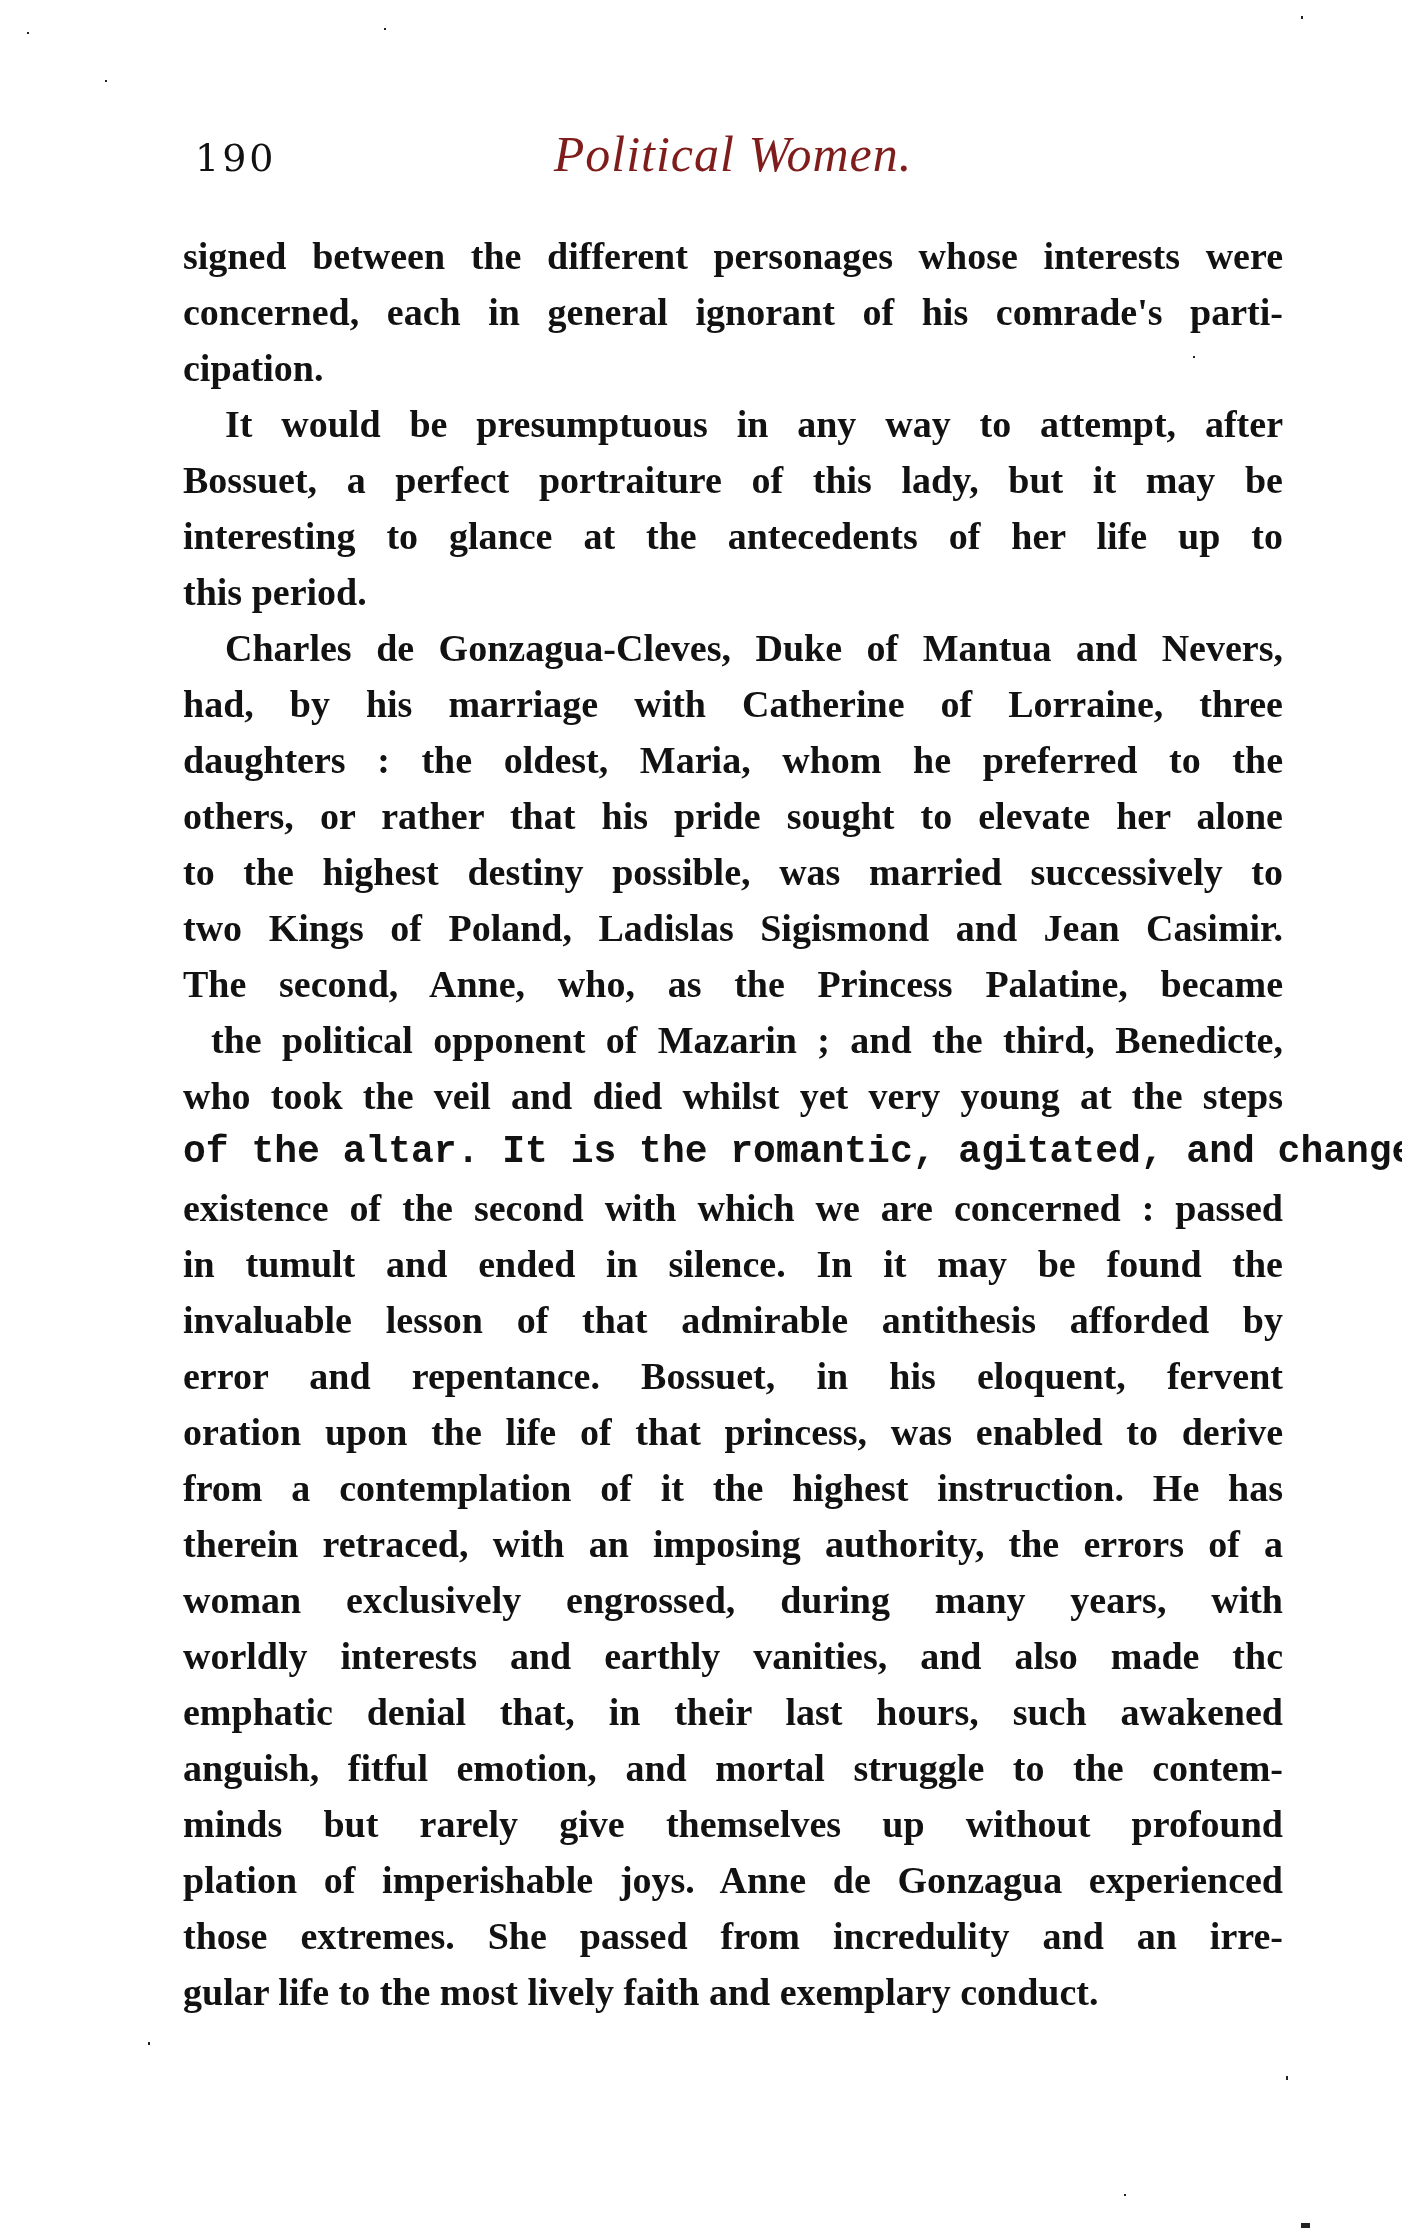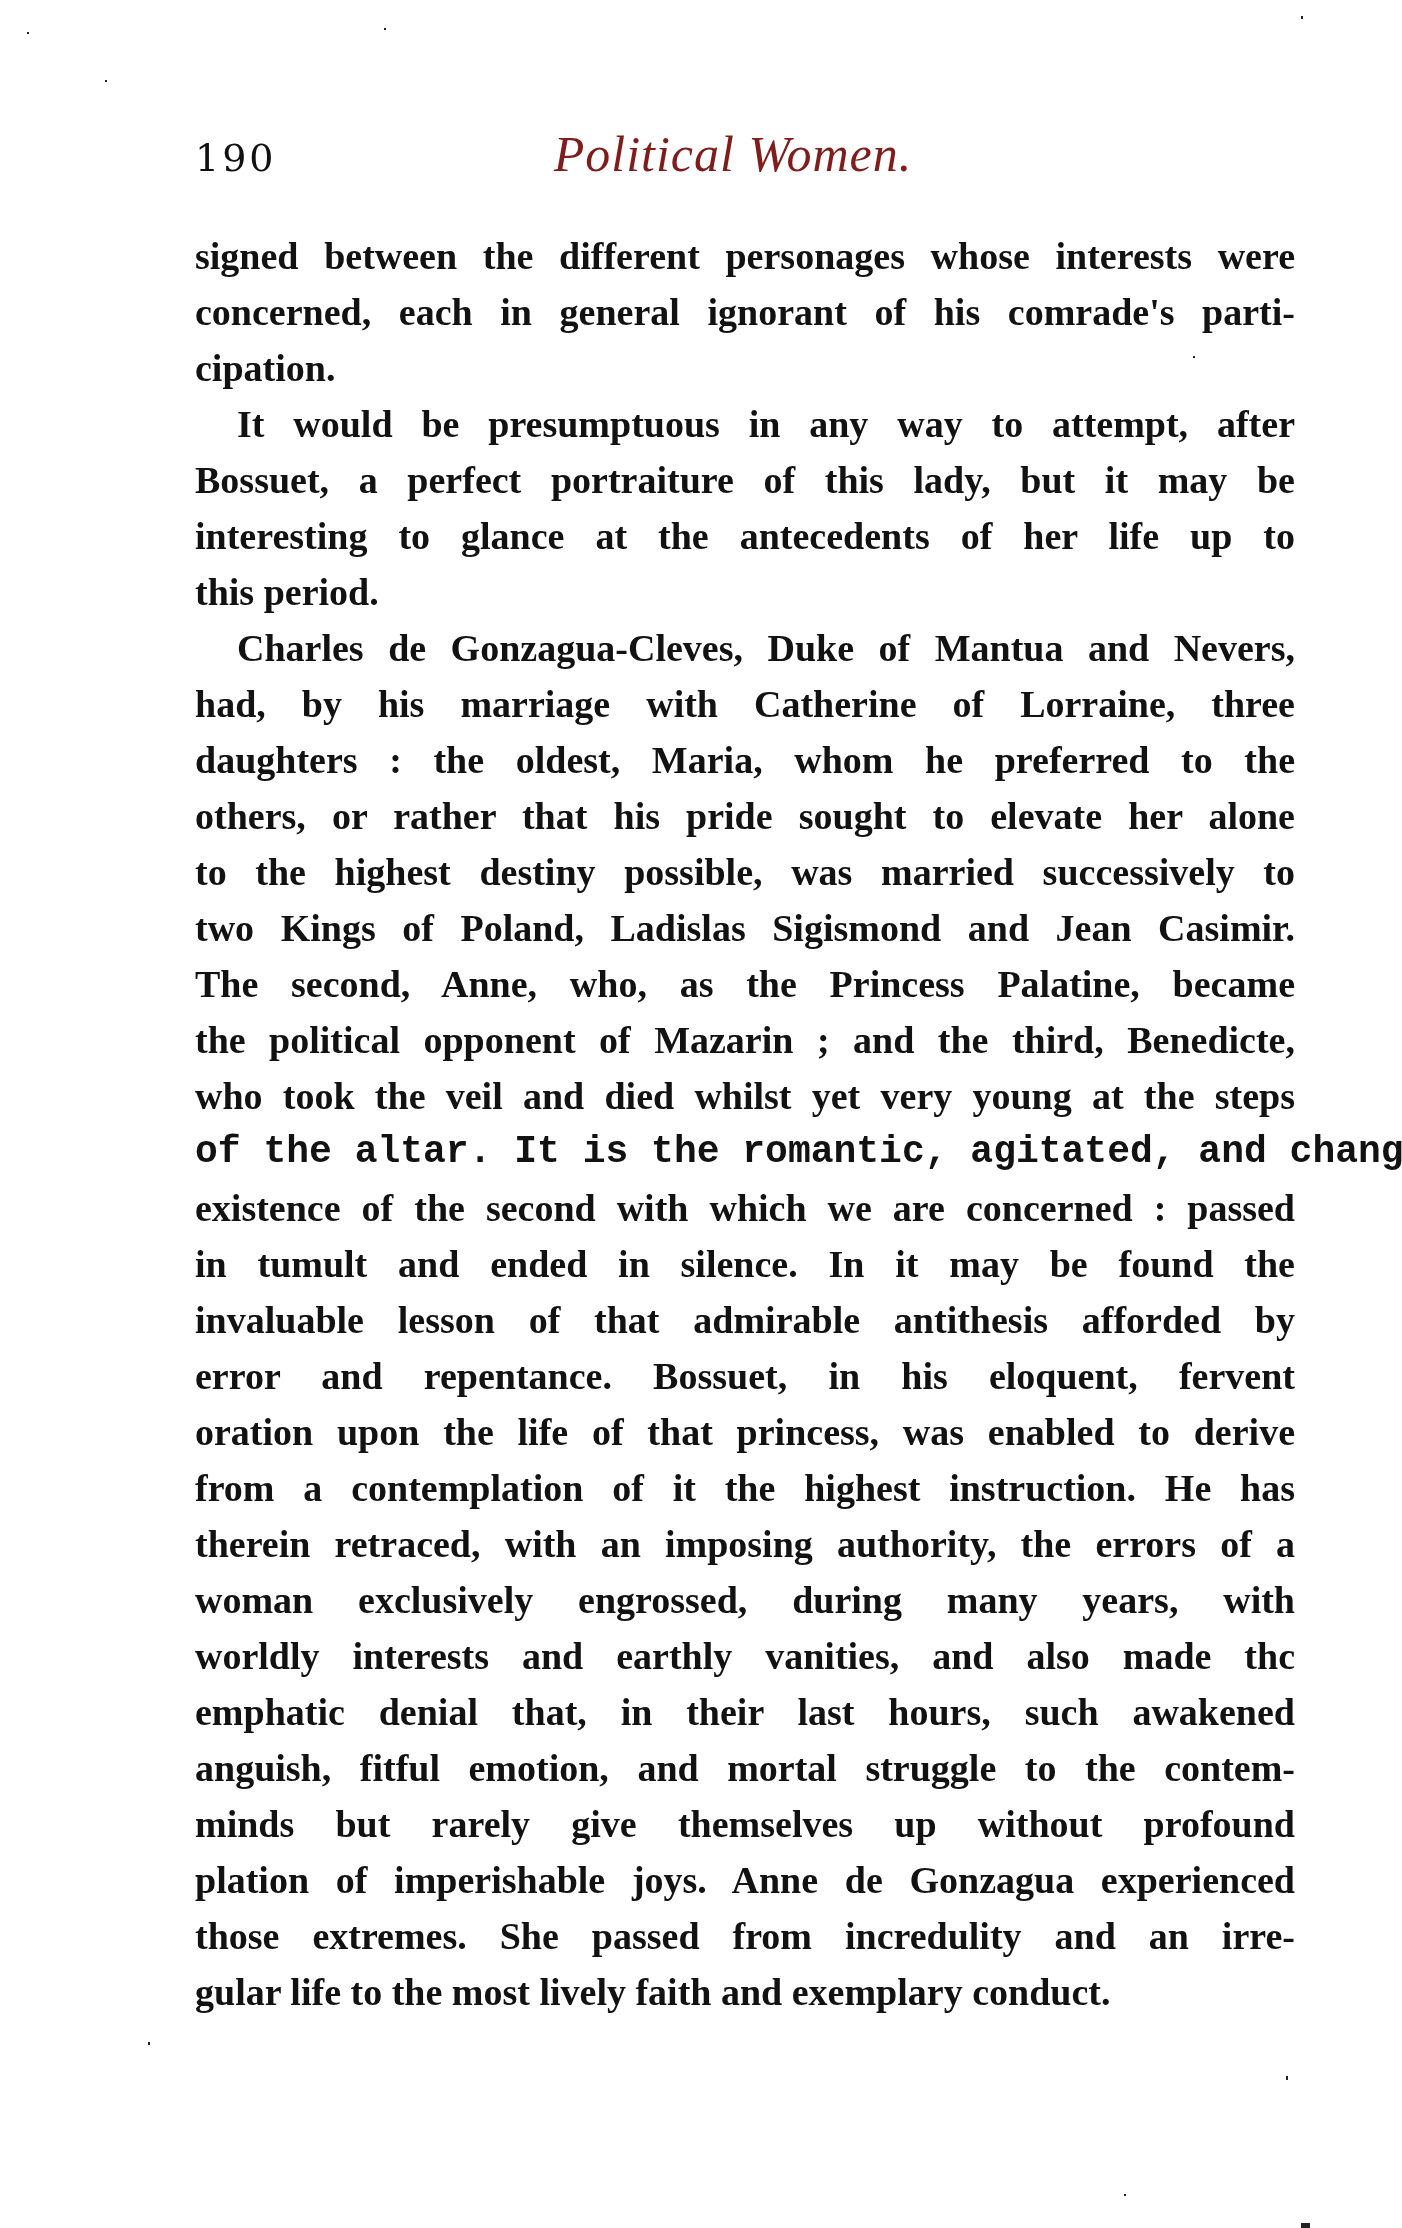--- a/index.html
+++ b/index.html
@@ -46,21 +46,21 @@
     text-align: center;
     font-family: "Liberation Serif", serif;
     font-style: italic;
     font-size: 50px;
     line-height: 60px;
     color: #7f1d1d;
     letter-spacing: 1px;
   }
   .body-text {
     position: absolute;
-    left: 195px;
+    left: 183px;
     top: 228px;
     width: 1100px;
   }
   .line {
     display: block;
     height: 56px;
     line-height: 56px;
     font-family: "Liberation Serif", serif;
     font-weight: bold;
     font-size: 38px;
@@ -100,21 +100,21 @@
         <span class="line last" style="font-size: 38px;">this period.</span>
       </div>
       <div>
         <span class="line indent" style="font-size: 38px;">Charles de Gonzagua-Cleves, Duke of Mantua and Nevers,</span>
         <span class="line" style="font-size: 38px;">had, by his marriage with Catherine of Lorraine, three</span>
         <span class="line" style="font-size: 38px;">daughters : the oldest, Maria, whom he preferred to the</span>
         <span class="line" style="font-size: 38px;">others, or rather that his pride sought to elevate her alone</span>
         <span class="line" style="font-size: 38px;">to the highest destiny possible, was married successively to</span>
         <span class="line" style="font-size: 38px;">two Kings of Poland, Ladislas Sigismond and Jean Casimir.</span>
         <span class="line" style="font-size: 38px;">The second, Anne, who, as the Princess Palatine, became</span>
-        <span class="line" style="font-size: 38px;">the political opponent of Mazarin ; and the third, Benedicte,</span>
+        <span class="line" style="font-size: 38px; margin-left: 28px;">the political opponent of Mazarin ; and the third, Benedicte,</span>
         <span class="line" style="font-size: 38px;">who took the veil and died whilst yet very young at the steps</span>
         <span class="line" style="font-size: 38px; font-family: Liberation Mono, monospace;">of the altar. It is the romantic, agitated, and changeful</span>
         <span class="line" style="font-size: 38px;">existence of the second with which we are concerned : passed</span>
         <span class="line" style="font-size: 38px;">in tumult and ended in silence. In it may be found the</span>
         <span class="line" style="font-size: 38px;">invaluable lesson of that admirable antithesis afforded by</span>
         <span class="line" style="font-size: 38px;">error and repentance. Bossuet, in his eloquent, fervent</span>
         <span class="line" style="font-size: 38px;">oration upon the life of that princess, was enabled to derive</span>
         <span class="line" style="font-size: 38px;">from a contemplation of it the highest instruction. He has</span>
         <span class="line" style="font-size: 38px;">therein retraced, with an imposing authority, the errors of a</span>
         <span class="line" style="font-size: 38px;">woman exclusively engrossed, during many years, with</span>

